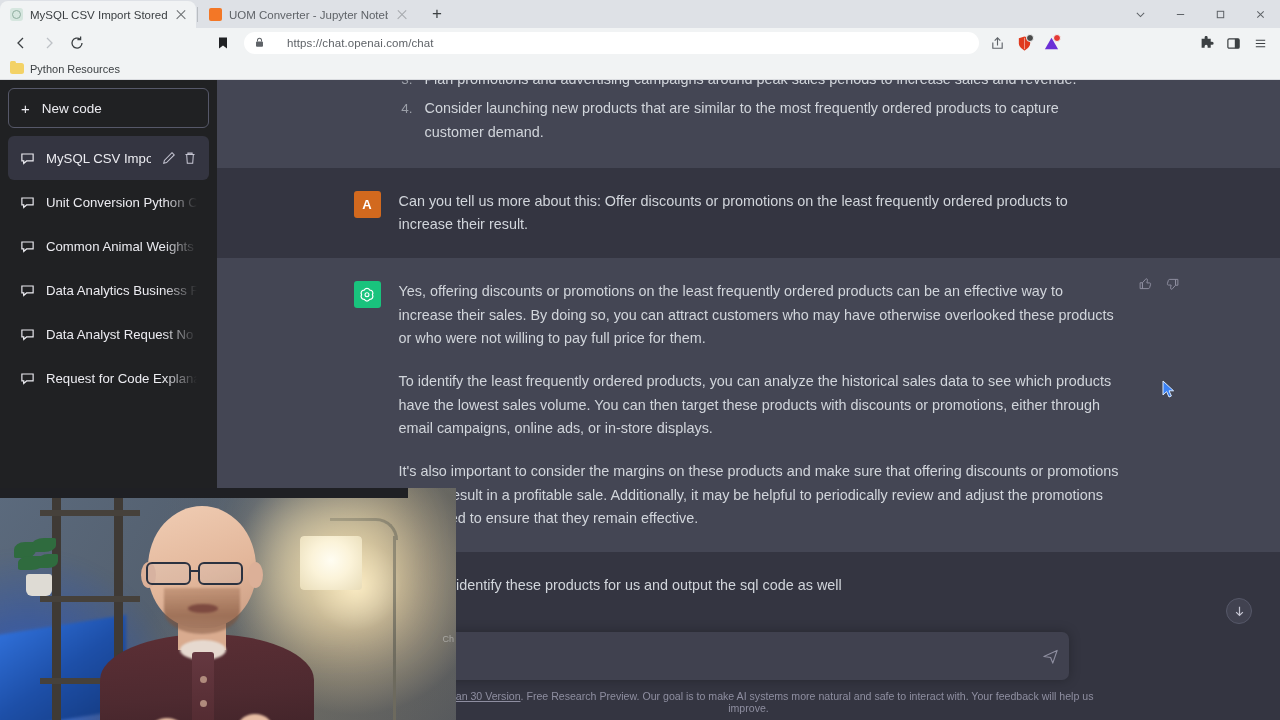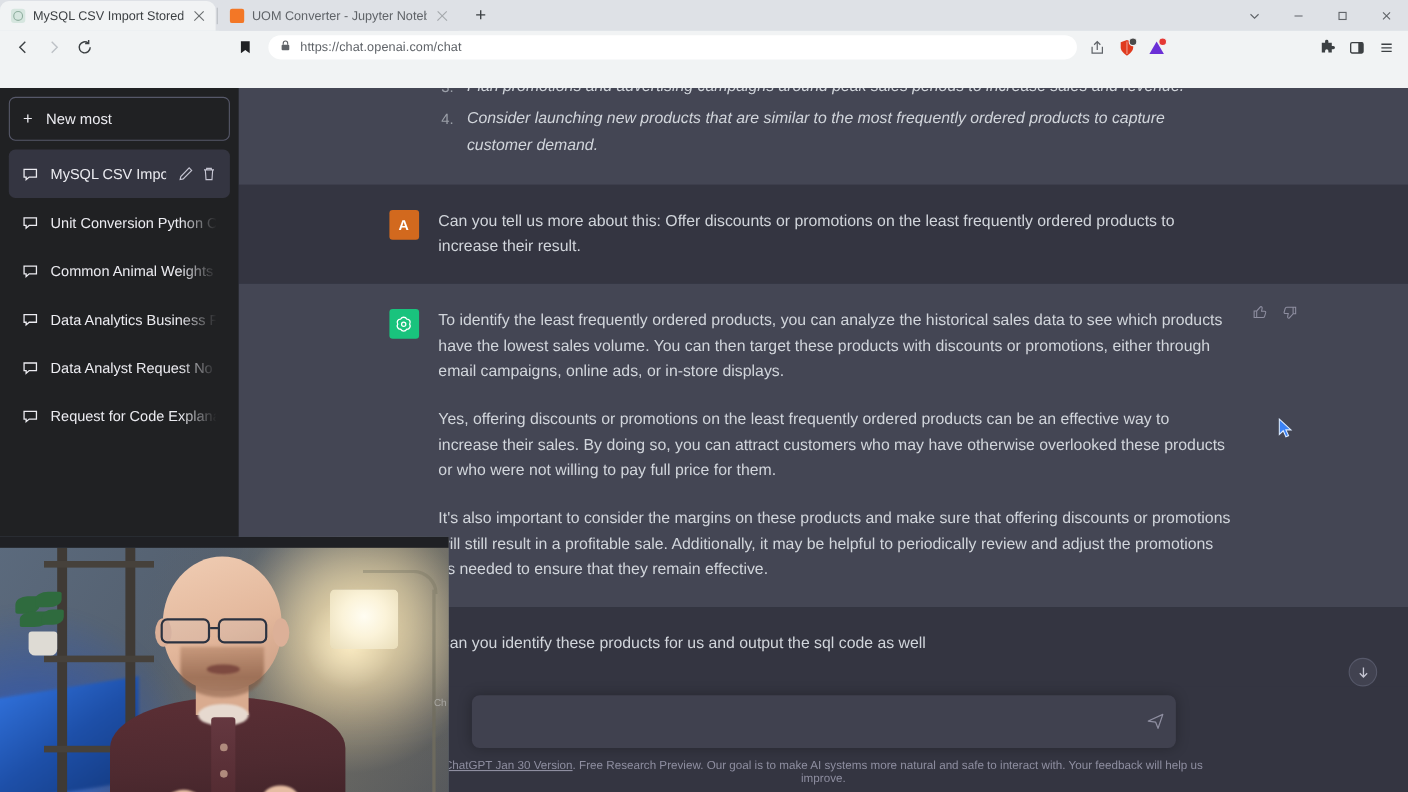--- a/index.html
+++ b/index.html
@@ -48,21 +48,21 @@
             color:#4a4a4a; font-size:12px; }
   .winbtn svg { display:block; }
 
   .toolbar {
     height:30px; background:#f1f3f4; display:flex; align-items:center; gap:2px; padding:0 8px;
   }
   .navbtn { width:26px;height:26px;display:flex;align-items:center;justify-content:center;color:#5f6368; }
   .navbtn.dim { color:#bdc1c6; }
   .omnibox {
     flex:1 1 auto; height:22px; background:#ffffff; border-radius:11px;
-    display:flex; align-items:center; gap:8px; padding:0 10px; margin-left:6px;
+    display:flex; align-items:center; gap:22px; padding:0 10px; margin-left:6px;
     font-size:11.5px; color:#5f6368; overflow:hidden;
   }
   .omnibox .url { color:#5f6368; font-size:11.5px; letter-spacing:.1px; }
   .tb-right { display:flex; align-items:center; gap:3px; margin-left:4px; }
   .tb-icon { width:24px;height:24px; display:flex;align-items:center;justify-content:center; color:#5f6368; position:relative;}
   .badge-dot{ position:absolute; top:3px; right:2px; width:8px;height:8px;border-radius:50%;
               background:#e53935; border:1px solid #f1f3f4;}
 
   .bookmarkbar {
     height:22px; background:#f1f3f4; display:flex; align-items:center; padding:0 10px; gap:6px;
@@ -117,21 +117,21 @@
     font-size:13px;font-weight:bold;color:#fff; margin-top:1px;
   }
   .avatar.user{ background:#d2691e; }
   .avatar.bot{ background:#19c37d; }
   .bodytext{ flex:1 1 auto; color:#d1d5db; font-size:14.4px; line-height:23.3px; }
   .bodytext p{ margin-bottom:20px; }
   .bodytext p:last-child{ margin-bottom:0; }
   .ol{ list-style:none; }
   .li{ display:flex; gap:12px; margin-bottom:6px; }
   .li .num{ flex:0 0 14px; color:#9b9fa8; text-align:right; font-size:13.5px; }
-  .li .txt{ flex:1 1 auto;font-style:italic; }
+  .li .txt{ flex:1 1 auto; }
   .feedback{
     position:absolute; right:-36px; top:18px; display:flex; gap:10px; color:#8e8ea0;
   }
 
   
   .clipped { background:#444654; }
 
   
   .composer-wrap{
     position:absolute; left:0; right:0; bottom:0; height:96px;
@@ -151,21 +151,21 @@
   }
   .footer a{ color:#8e8ea0; text-decoration:underline; }
   .scrollbtn{
     position:absolute; right:28px; bottom:96px; width:26px;height:26px;border-radius:50%;
     background:#414250; border:1px solid #565869; color:#c5c5d2;
     display:flex;align-items:center;justify-content:center;
   }
 
   
   .webcam{
-    position:absolute; left:0; top:488px; width:408px; height:232px; overflow:hidden;
+    position:absolute; left:0; top:488px; width:456px; height:232px; overflow:hidden;
     background:#4a5566;
   }
   .wc-wall{ position:absolute; inset:0;
     background:
       radial-gradient(circle at 78% 42%, rgba(255,240,205,.95) 0%, rgba(240,214,165,.55) 12%, rgba(120,115,105,.12) 34%, rgba(0,0,0,0) 55%),
       linear-gradient(120deg,#5b6a7d 0%, #54606f 38%, #6b6a63 68%, #55585c 100%);
   }
   .wc-blueglow{ position:absolute; left:-10px; bottom:-10px; width:190px; height:180px;
     background:radial-gradient(ellipse at 20% 85%, rgba(46,120,255,.85) 0%, rgba(30,80,200,.45) 35%, rgba(0,0,0,0) 70%);
     filter:blur(4px);}
@@ -324,27 +324,31 @@
         </svg>
       </div>
       <div class="tb-icon">
         <svg width="15" height="15" viewBox="0 0 16 16">
           <path d="M3 4.5 H13 M3 8 H13 M3 11.5 H13" stroke="#3c4043" stroke-width="1.25"></path>
         </svg>
       </div>
     </div>
   </div>
 
+  <div class="bookmarkbar">
+    <span class="folder-icon"></span>
+    <span class="bm-label">Python Resources</span>
+  </div>
 
   <div class="page">
 
     <div class="sidebar">
       <div class="newchat">
         <span class="plus">+</span>
-        <span>New most</span>
+        <span>New code</span>
       </div>
       <div class="chatlist">
 
         <div class="chatitem active">
           <span>
             <svg class="ic" width="15" height="15" viewBox="0 0 16 16">
                 <path d="M2 3.2 h12 v7.4 h-7 l-3 2.6 v-2.6 h-2 z" stroke="#ececf1" stroke-width="1.25" fill="none"></path>
               </svg>
           </span>
           <span class="label">MySQL CSV Import Stor</span>
@@ -442,22 +446,22 @@
 
       <div class="msgrow assistant">
         <div class="msginner">
           <div class="avatar bot">
             <svg width="18" height="18" viewBox="0 0 24 24">
               <path d="M12 3.2 a4 4 0 0 1 3.6 2.2 M15.6 5.4 a4 4 0 0 1 3.6 6.2 M19.2 11.6 a4 4 0 0 1 -3.6 6.2 M15.6 17.8 a4 4 0 0 1 -7.2 0 M8.4 17.8 a4 4 0 0 1 -3.6 -6.2 M4.8 11.6 a4 4 0 0 1 3.6 -6.2 M8.4 5.4 a4 4 0 0 1 3.6 -2.2" stroke="#ffffff" stroke-width="1.6" fill="none" stroke-linecap="round"></path>
               <circle cx="12" cy="11.6" r="2.6" stroke="#ffffff" stroke-width="1.5" fill="none"></circle>
             </svg>
           </div>
           <div class="bodytext">
+            <p>Yes, offering discounts or promotions on the least frequently ordered products can be an effective way to increase their sales. By doing so, you can attract customers who may have otherwise overlooked these products or who were not willing to pay full price for them.</p>
             <p>To identify the least frequently ordered products, you can analyze the historical sales data to see which products have the lowest sales volume. You can then target these products with discounts or promotions, either through email campaigns, online ads, or in-store displays.</p>
-            <p>Yes, offering discounts or promotions on the least frequently ordered products can be an effective way to increase their sales. By doing so, you can attract customers who may have otherwise overlooked these products or who were not willing to pay full price for them.</p>
             <p>It's also important to consider the margins on these products and make sure that offering discounts or promotions will still result in a profitable sale. Additionally, it may be helpful to periodically review and adjust the promotions as needed to ensure that they remain effective.</p>
           </div>
           <div class="feedback">
             <span>
               <svg width="16" height="16" viewBox="0 0 18 18">
                   <path d="M5 7.6 v6.6 h6.6 c.8 0 1.3-.5 1.5-1.2 l1.1-3.7 c.2-.8-.3-1.5-1.1-1.5 H10 l.6-3.1 c.1-.9-.4-1.6-1.2-1.6 -.4 0-.7.2-.9.6 L5 7.6 Z M2.4 7.6 h2.6 v6.6 H2.4 Z" stroke="#8e8ea0" stroke-width="1.1" fill="none"></path>
                 </svg>
             </span>
             <span>
               <svg width="16" height="16" viewBox="0 0 18 18">

